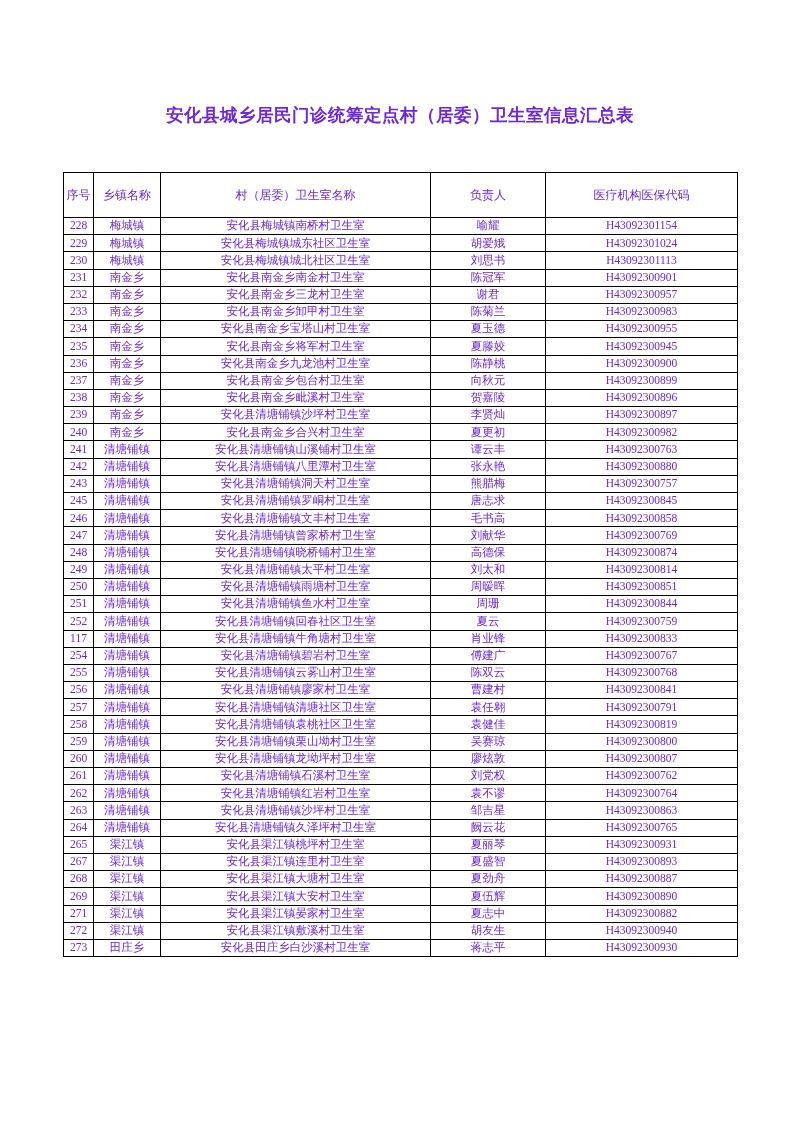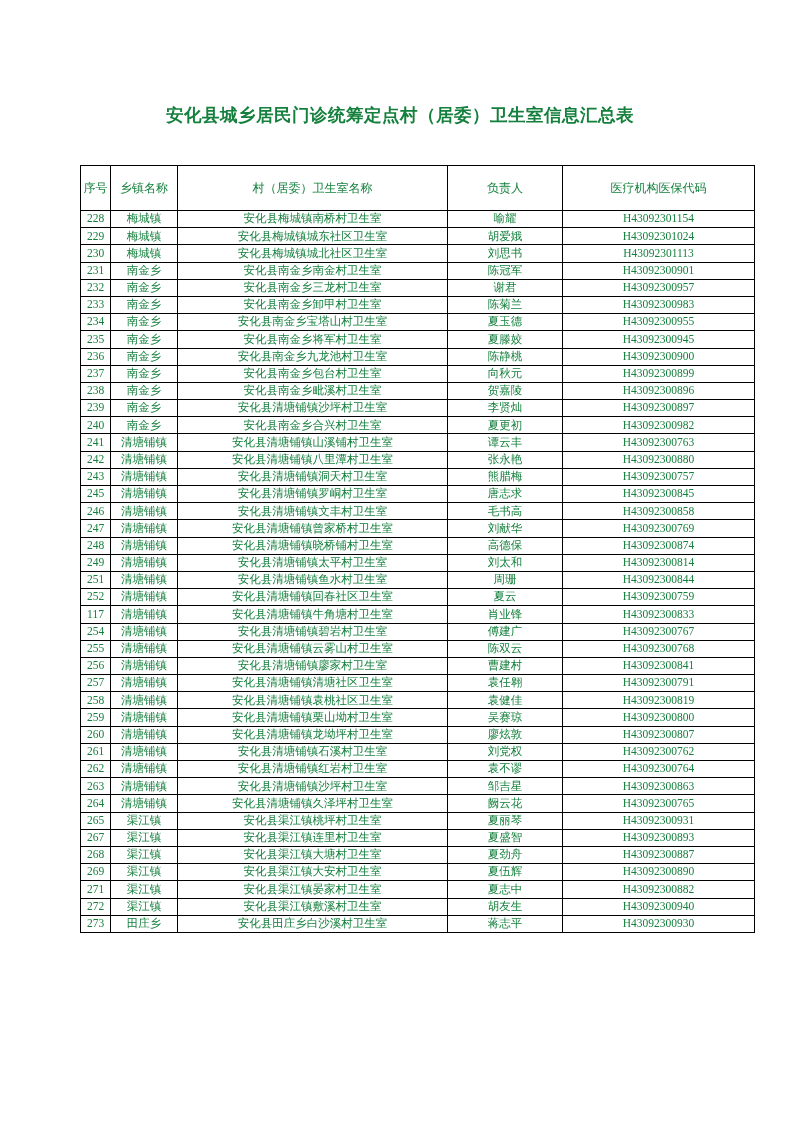--- a/index.html
+++ b/index.html
@@ -3,42 +3,41 @@
 <meta charset="utf-8">
 <style>
   * { box-sizing: border-box; }
   html, body { margin: 0; padding: 0; background: #ffffff; }
   .page {
     position: relative;
     width: 800px;
     height: 1131px;
     background: #ffffff;
     font-family: "Liberation Serif", "DejaVu Serif", serif;
-    color: #15803d;
+    color: #6d28d9;
     overflow: hidden;
     text-decoration: underline;
   }
   .doc-title {
     position: absolute;
     top: 103px;
     left: 0;
     width: 100%;
     text-align: center;
     font-size: 17.5px;
     font-weight: bold;
     letter-spacing: 0.5px;
   }
   table.summary {
     position: absolute;
-    top: 165px;
+    top: 172px;
     left: 63px;
     width: 674px;
     border-collapse: collapse;
     table-layout: fixed;
-    margin-left: 17px;
   }
   table.summary th,
   table.summary td {
     border: 1px solid #000000;
     text-align: center;
     vertical-align: middle;
     padding: 0 1px;
     font-weight: normal;
     white-space: nowrap;
     overflow: hidden;
@@ -223,20 +222,27 @@
           <td>H43092300874</td>
         </tr>
         <tr>
           <td>249</td>
           <td>清塘铺镇</td>
           <td>安化县清塘铺镇太平村卫生室</td>
           <td>刘太和</td>
           <td>H43092300814</td>
         </tr>
         <tr>
+          <td>250</td>
+          <td>清塘铺镇</td>
+          <td>安化县清塘铺镇雨塘村卫生室</td>
+          <td>周暧晖</td>
+          <td>H43092300851</td>
+        </tr>
+        <tr>
           <td>251</td>
           <td>清塘铺镇</td>
           <td>安化县清塘铺镇鱼水村卫生室</td>
           <td>周珊</td>
           <td>H43092300844</td>
         </tr>
         <tr>
           <td>252</td>
           <td>清塘铺镇</td>
           <td>安化县清塘铺镇回春社区卫生室</td>

